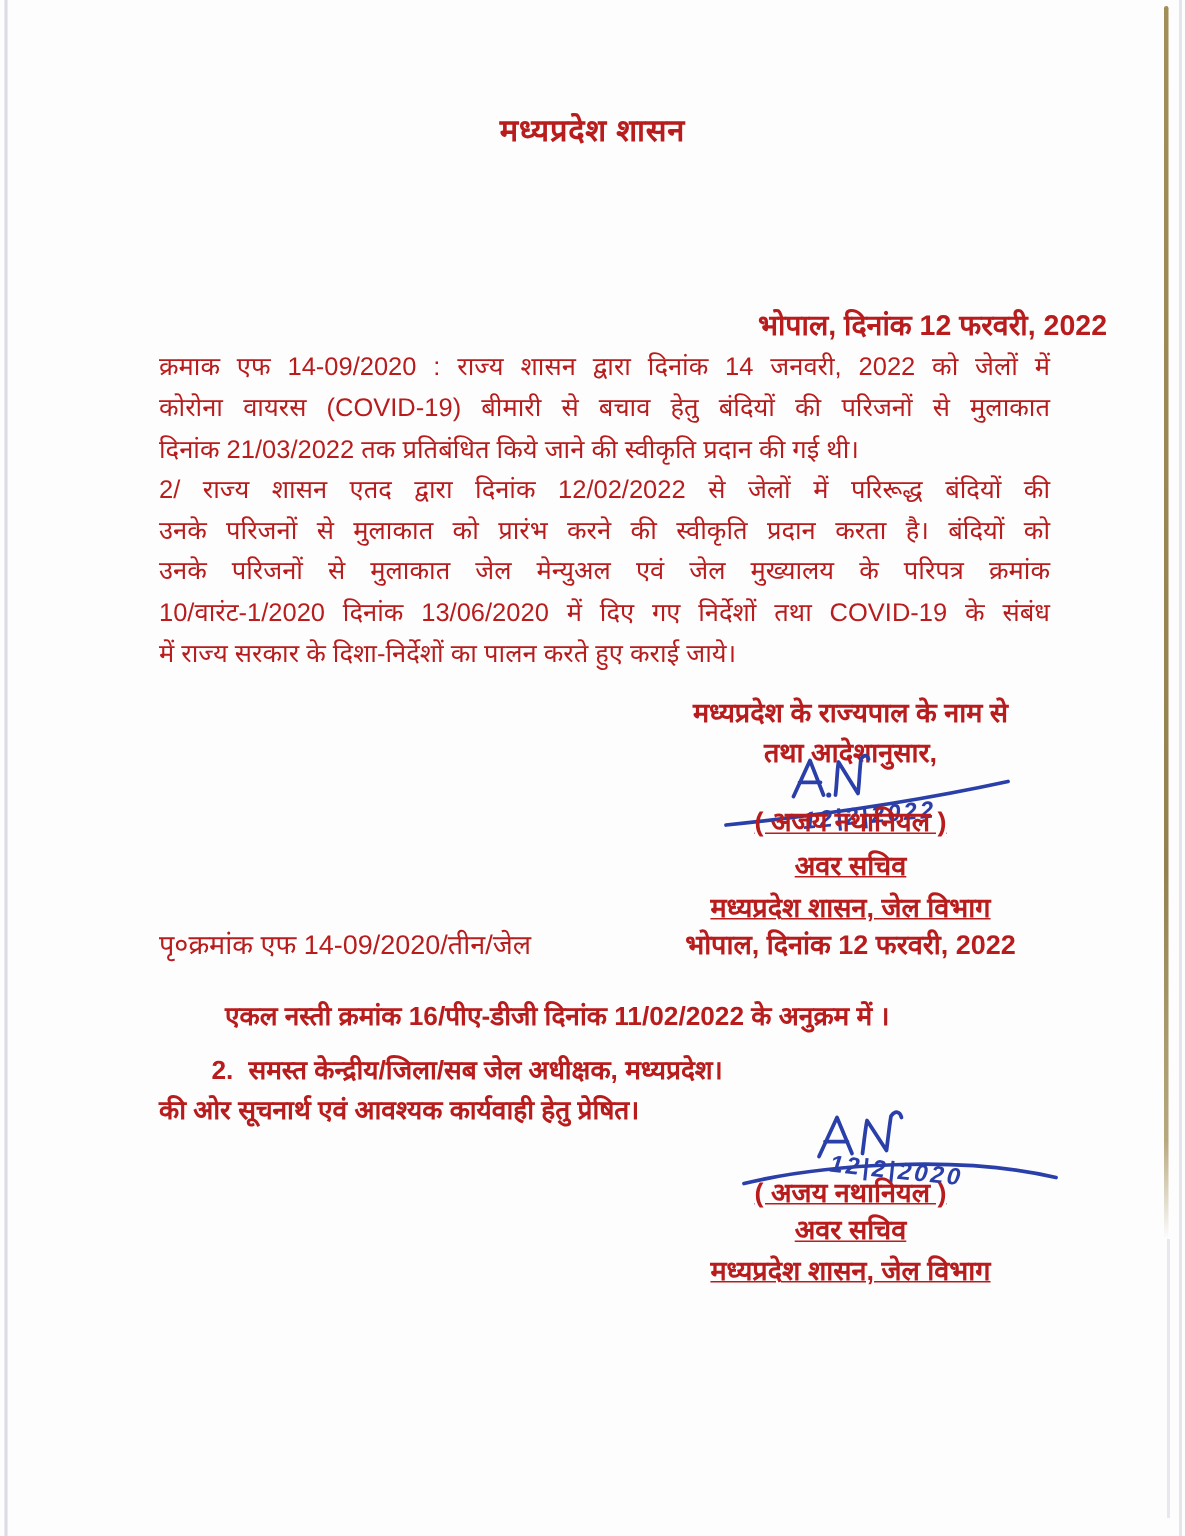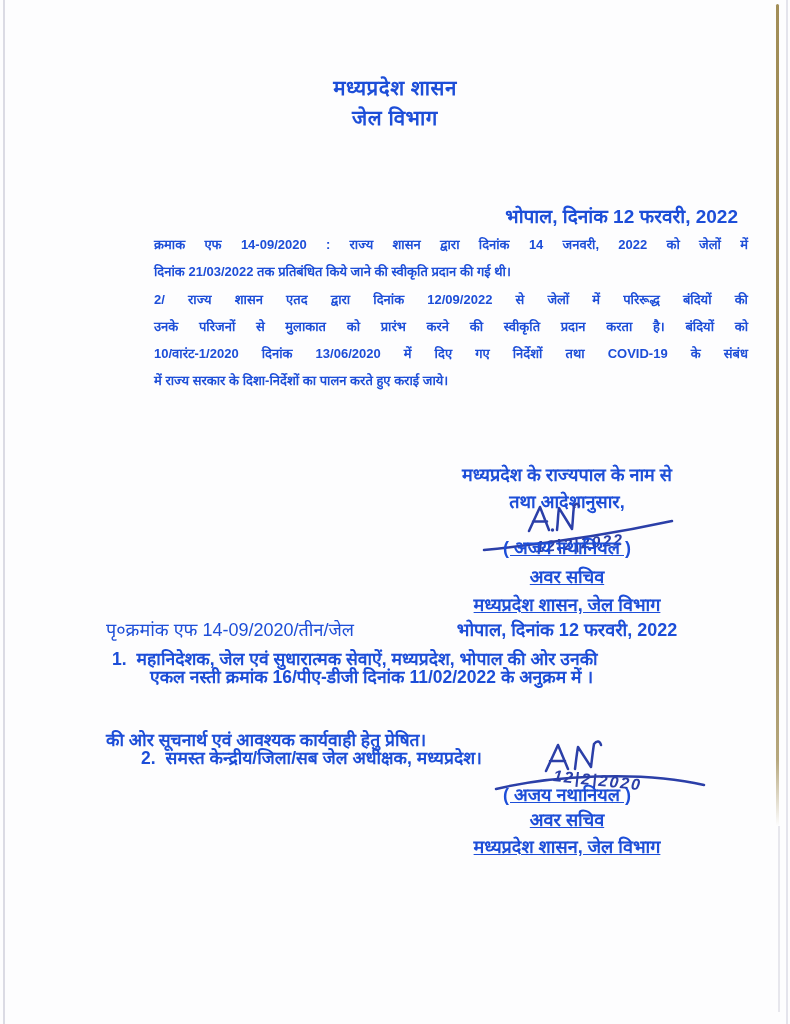--- a/index.html
+++ b/index.html
@@ -1,21 +1,21 @@
 <!DOCTYPE html>
 <html><head>
 <meta charset="utf-8">
 <title>Scanned Government Order</title>
 <style>
   html,body { margin:0; padding:0; background:#ffffff; }
   .page {
     position:relative; width:790px; height:1024px;
     background:#fdfdfe; overflow:hidden;
     font-family:"Liberation Sans", sans-serif;
-    color:#1d4ed8;
+    color:#b91c1c;
   }
   
   .edge { position:absolute; }
   .edge-left { left:3px; top:0; width:2px; height:1024px; background:#d5d5df; opacity:.85; }
   .edge-right-gray { left:786px; top:0; width:2px; height:1024px; background:#e4e4ec; }
   .edge-right-brown {
     left:776px; top:4px; width:3px; height:822px;
     background:linear-gradient(#a28e58 0%, #93814f 70%, #b7a87e 92%, rgba(183,168,126,0) 100%);
     border-radius:2px;
   }
@@ -26,21 +26,21 @@
   .hline { font-size:20.5px; font-weight:700; line-height:30px; letter-spacing:.5px; }
 
   .dateline {
     position:absolute; top:203px; left:0; width:738px; text-align:right;
     font-size:19px; font-weight:700; white-space:nowrap;
   }
 
   
   .body-text {
     position:absolute; top:231px; left:106px; width:594px;
-    font-size:13px; font-weight:700; line-height:27.3px;margin-left:48px;
+    font-size:17px; font-weight:400; line-height:27.3px;
   }
   .bl { width:100%; }
   .j { text-align:justify; text-align-last:justify; }
 
   
   .sigcol { position:absolute; left:430px; width:274px; text-align:center; white-space:nowrap; }
   .sigline { font-size:18px; font-weight:700; }
   .sigbold { font-weight:700;text-decoration:underline; }
 
   .ref-line {
@@ -66,30 +66,31 @@
 
 <div class="page">
 
   <div class="edge edge-left"></div>
   <div class="edge edge-right-brown"></div>
   <div class="edge edge-right-faint"></div>
   <div class="edge edge-right-gray"></div>
 
   <div class="header">
     <div class="hline">मध्यप्रदेश शासन</div>
-    <div class="hline">जेल विभाग</div>
   </div>
 
   <div class="dateline">भोपाल, दिनांक 12 फरवरी, 2022</div>
 
   <div class="body-text">
     <div class="bl j">क्रमाक एफ 14-09/2020 : राज्य शासन द्वारा दिनांक 14 जनवरी,  2022 को जेलों में</div>
+    <div class="bl j">कोरोना वायरस (COVID-19) बीमारी से बचाव हेतु बंदियों की परिजनों से मुलाकात</div>
     <div class="bl">दिनांक 21/03/2022 तक प्रतिबंधित किये जाने की स्वीकृति प्रदान की गई थी।</div>
-    <div class="bl j">2/    राज्य शासन एतद द्वारा दिनांक 12/09/2022 से जेलों में परिरूद्ध बंदियों की</div>
+    <div class="bl j">2/    राज्य शासन एतद द्वारा दिनांक 12/02/2022 से जेलों में परिरूद्ध बंदियों की</div>
     <div class="bl j">उनके परिजनों से मुलाकात को प्रारंभ करने की स्वीकृति प्रदान करता है। बंदियों को</div>
+    <div class="bl j">उनके परिजनों से मुलाकात जेल मेन्युअल एवं जेल मुख्यालय के परिपत्र क्रमांक</div>
     <div class="bl j">10/वारंट-1/2020 दिनांक 13/06/2020 में दिए गए निर्देशों तथा COVID-19 के संबंध</div>
     <div class="bl">में राज्य सरकार के दिशा-निर्देशों का पालन करते हुए कराई जाये।</div>
   </div>
 
   <div class="sigcol sigline" style="top:462px;">मध्यप्रदेश के राज्यपाल के नाम से</div>
   <div class="sigcol sigline" style="top:489px;">तथा आदेशानुसार,</div>
 
   <svg class="sig-svg" style="left:478px; top:500px;" width="200" height="56" viewBox="0 0 200 56">
     <path class="ink-path" d="M6,50 C55,45 120,37 194,21"></path>
     <path class="ink-path" d="M51,31 L62,7 L71,30 M55,21.5 L69,21.5"></path>
@@ -98,27 +99,24 @@
     <text class="ink-text" x="57" y="48" transform="rotate(-5 110 42)">12|2|2022</text>
   </svg>
 
   <div class="sigcol sigline sigbold" style="top:535px;">( अजय नथानियल )</div>
   <div class="sigcol sigline sigbold" style="top:564px;">अवर सचिव</div>
   <div class="sigcol sigline sigbold" style="top:592px;">मध्यप्रदेश शासन, जेल विभाग</div>
   <div class="place-date-2">भोपाल, दिनांक  12 फरवरी, 2022</div>
 
   <div class="ref-line">पृ०क्रमांक एफ 14-09/2020/तीन/जेल</div>
 
-  <div class="listline" style="top:646px; left:112px;">
-    <span class="num">1.</span><span>महानिदेशक, जेल एवं सुधारात्मक सेवाऐं, मध्यप्रदेश, भोपाल की ओर उनकी</span>
-  </div>
   <div class="listline" style="top:664px; left:150px;">
     <span>एकल नस्ती क्रमांक 16/पीए-डीजी दिनांक 11/02/2022 के अनुक्रम में ।</span>
   </div>
-  <div class="listline" style="top:700px; left:141px;margin-top:45px;">
+  <div class="listline" style="top:700px; left:141px;">
     <span class="num">2.</span><span>समस्त केन्द्रीय/जिला/सब जेल अधीक्षक, मध्यप्रदेश।</span>
   </div>
   <div class="listline" style="top:727px; left:106px;">
     <span>की ओर सूचनार्थ एवं आवश्यक कार्यवाही हेतु प्रेषित।</span>
   </div>
 
   <svg class="sig-svg" style="left:490px; top:736px;" width="220" height="64" viewBox="0 0 220 64">
     <path class="ink-path" d="M6,53 C60,40 150,34 214,49"></path>
     <path class="ink-path" d="M56,35 L68,9 L78,33 M60,25 L75,25"></path>
     <path class="ink-path" d="M85,33 C86,25 87,16 88,11 L101,31 C102,23 103,14 104,8 C107,4 110,5 111,9"></path>

